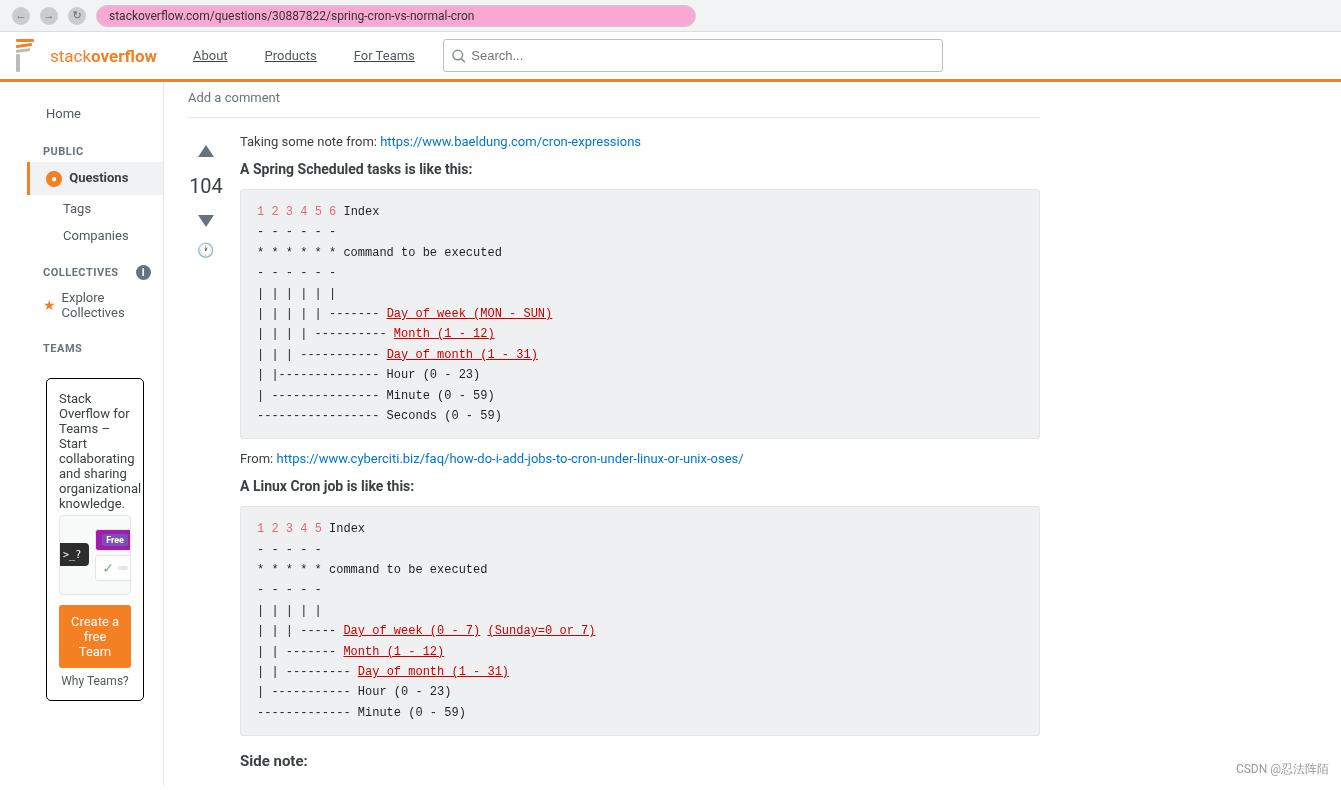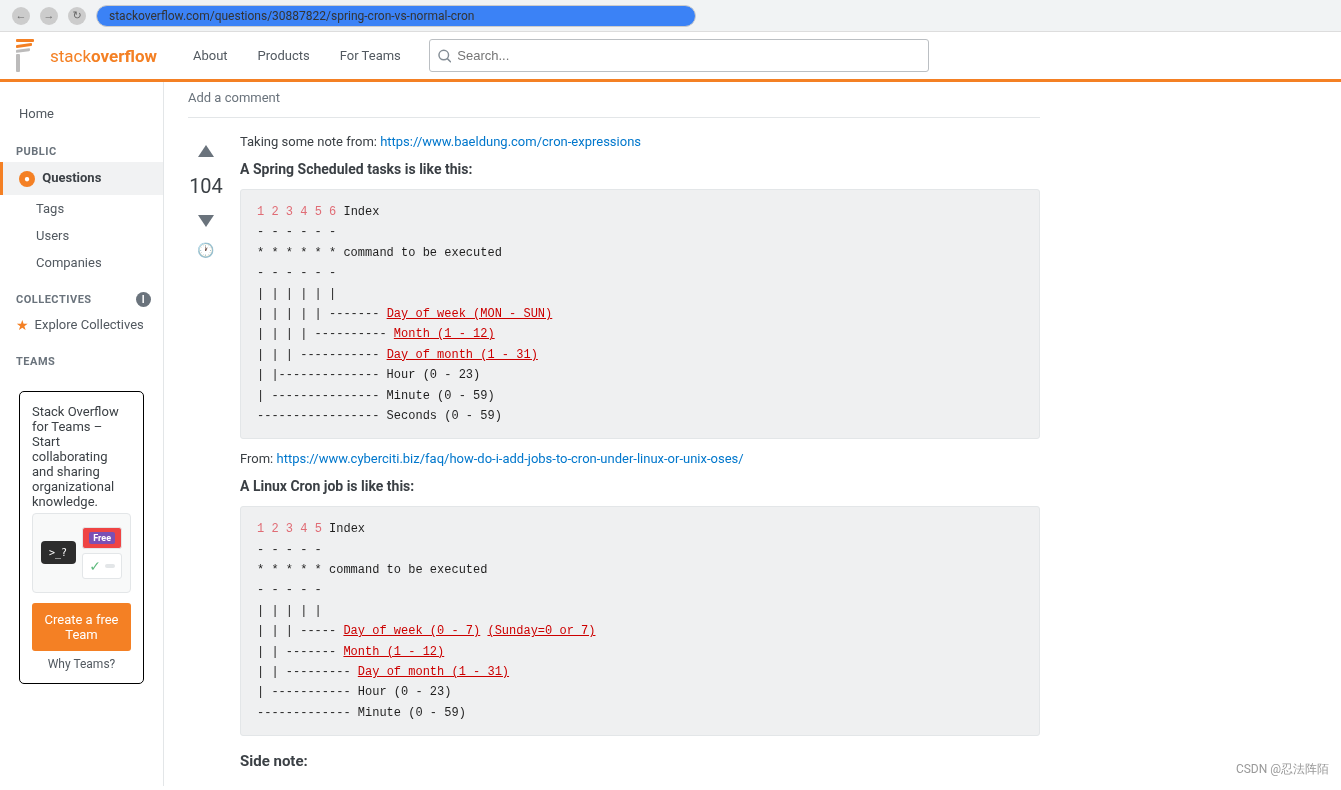--- a/index.html
+++ b/index.html
@@ -14,21 +14,21 @@
       align-items: center;
       padding: 0 12px;
       gap: 10px;
     }
     .browser-nav-btn {
       width: 18px; height: 18px; border-radius: 50%; background: #ccc;
       display: flex; align-items: center; justify-content: center; font-size: 11px; color: #666;
       cursor: pointer;
     }
     .browser-url-bar {
-      flex: 1; max-width: 600px; height: 22px; background: #3b82f6; border: 1px solid #ccc;
+      flex: 1; max-width: 600px; height: 22px; background: #f9a8d4; border: 1px solid #ccc;
       border-radius: 11px; padding: 0 12px; font-size: 12px; color: #333;
       display: flex; align-items: center;
     }
     .browser-url-text { font-size: 12px; color: #333; }
 
     
     .so-header {
       height: 50px;
       background: #fff;
       border-bottom: 3px solid #f48024;
@@ -51,21 +51,21 @@
     }
     .logo-bar:nth-child(1) { width: 18px; }
     .logo-bar:nth-child(2) { width: 16px; transform: skewY(-8deg); }
     .logo-bar:nth-child(3) { width: 14px; transform: skewY(-8deg); }
     .logo-bar:nth-child(4) { width: 12px; }
     .logo-mark {
       width: 4px; height: 18px; background: #bcbbbb; border-radius: 1px;
     }
     .so-logo-text { font-size: 17px; color: #3b4045; font-weight: normal; }
     .so-logo-text span { color: #f48024; }
-    .so-nav { display: flex; align-items: flex-start; gap: 6px; margin-left: 8px; }
+    .so-nav { display: flex; align-items: flex-start; gap: 13px; margin-left: 8px; text-decoration: underline; }
     .so-nav-item {
       padding: 8px 12px; font-size: 13px; color: #525960; cursor: pointer;
       border-radius: 3px; text-decoration: none;
     }
     .so-search {
       flex: 1; max-width: 500px; height: 33px; border: 1px solid #bbbfc3;
       border-radius: 3px; display: flex; align-items: center; padding: 0 8px; gap: 6px;
       background: #fff;
     }
     .so-search input {
@@ -237,20 +237,21 @@
       display: flex; align-items: center; gap: 6px; padding: 6px 12px 6px 16px;
       font-size: 13px; color: #525960; cursor: pointer;
     }
     .collectives-star {
       color: #f48024; font-size: 14px;
     }
 
     .scroll-area {
       overflow-y: auto;
       max-height: calc(790px - 82px);
+      padding-left: 27px;
     }
   </style>
 </head>
 <body>
 
 <div class="browser-bar">
   <div class="browser-nav-btn">←</div>
   <div class="browser-nav-btn">→</div>
   <div class="browser-nav-btn">↻</div>
   <div class="browser-url-bar">
@@ -292,21 +293,20 @@
 
       <div class="sidebar-section sidebar-section-row">
         <span>PUBLIC</span>
       </div>
 
       <a class="sidebar-item active">
         <span class="so-globe">●</span>
         <span>Questions</span>
       </a>
       <a class="sidebar-sub-item">Tags</a>
-      <a class="sidebar-sub-item">Users</a>
       <a class="sidebar-sub-item">Companies</a>
 
       <div class="sidebar-section sidebar-section-row">
         <span>COLLECTIVES</span>
         <span class="info-icon">i</span>
       </div>
 
       <div class="collectives-item">
         <span class="collectives-star">★</span>
         <span>Explore Collectives</span>
@@ -319,21 +319,21 @@
       <div class="teams-promo">
         <div class="teams-promo-title">
           <span>Stack Overflow for Teams</span><span> – Start collaborating and sharing organizational knowledge.</span>
         </div>
 
         <div class="teams-illustration">
           <div class="teams-terminal">
             <span>&gt;_?</span>
           </div>
           <div style="display:flex; flex-direction:column; gap:4px; flex:1;">
-            <div style="display:flex; align-items:center; gap:4px; background:#ef4444; border:1px solid #e3e6e8; border-radius:3px; padding:4px 6px;">
+            <div style="display:flex; align-items:center; gap:4px; background:#a21caf; border:1px solid #e3e6e8; border-radius:3px; padding:4px 6px;">
               <span class="free-badge">Free</span>
             </div>
             <div style="display:flex; align-items:center; gap:4px; background:#fff; border:1px solid #e3e6e8; border-radius:3px; padding:4px 6px;">
               <span class="teams-checkmark">✓</span>
               <div style="flex:1; height:4px; background:#e3e6e8; border-radius:2px;"></div>
             </div>
           </div>
         </div>
 
         <button class="create-team-btn">Create a free Team</button>

